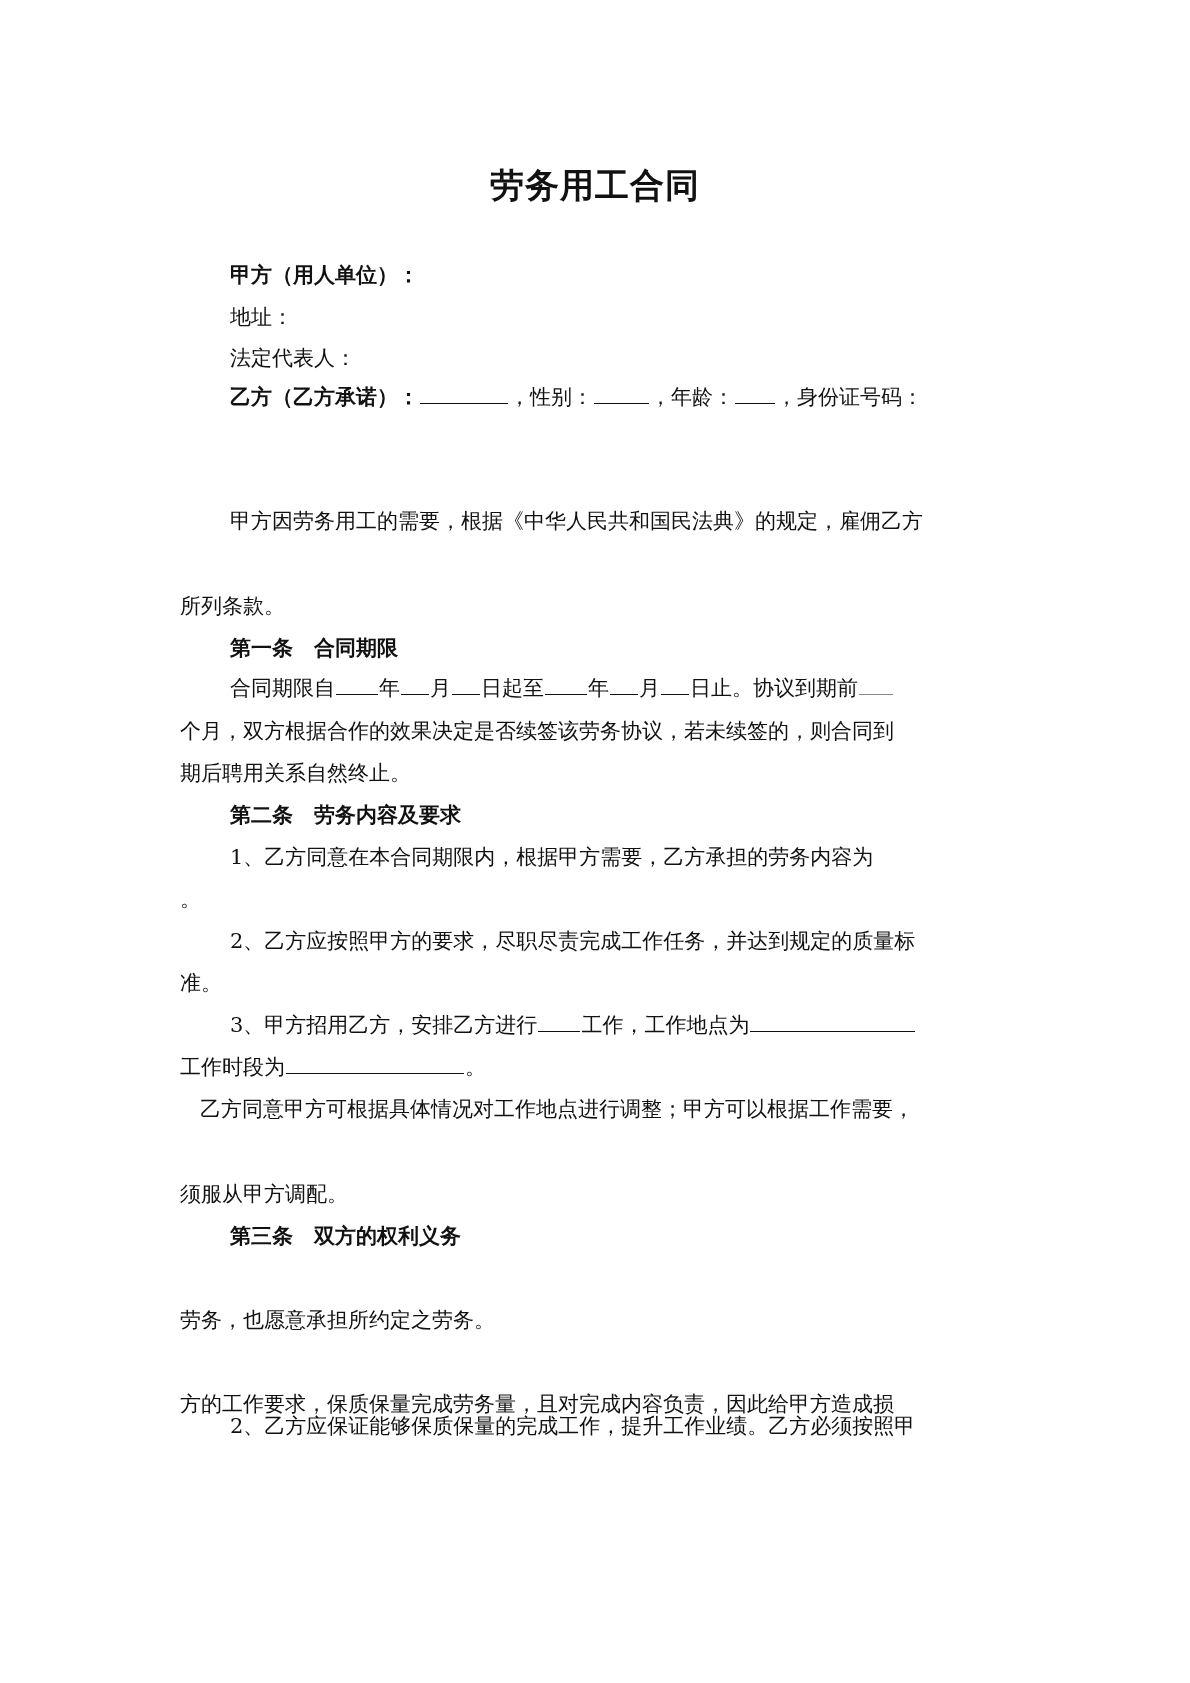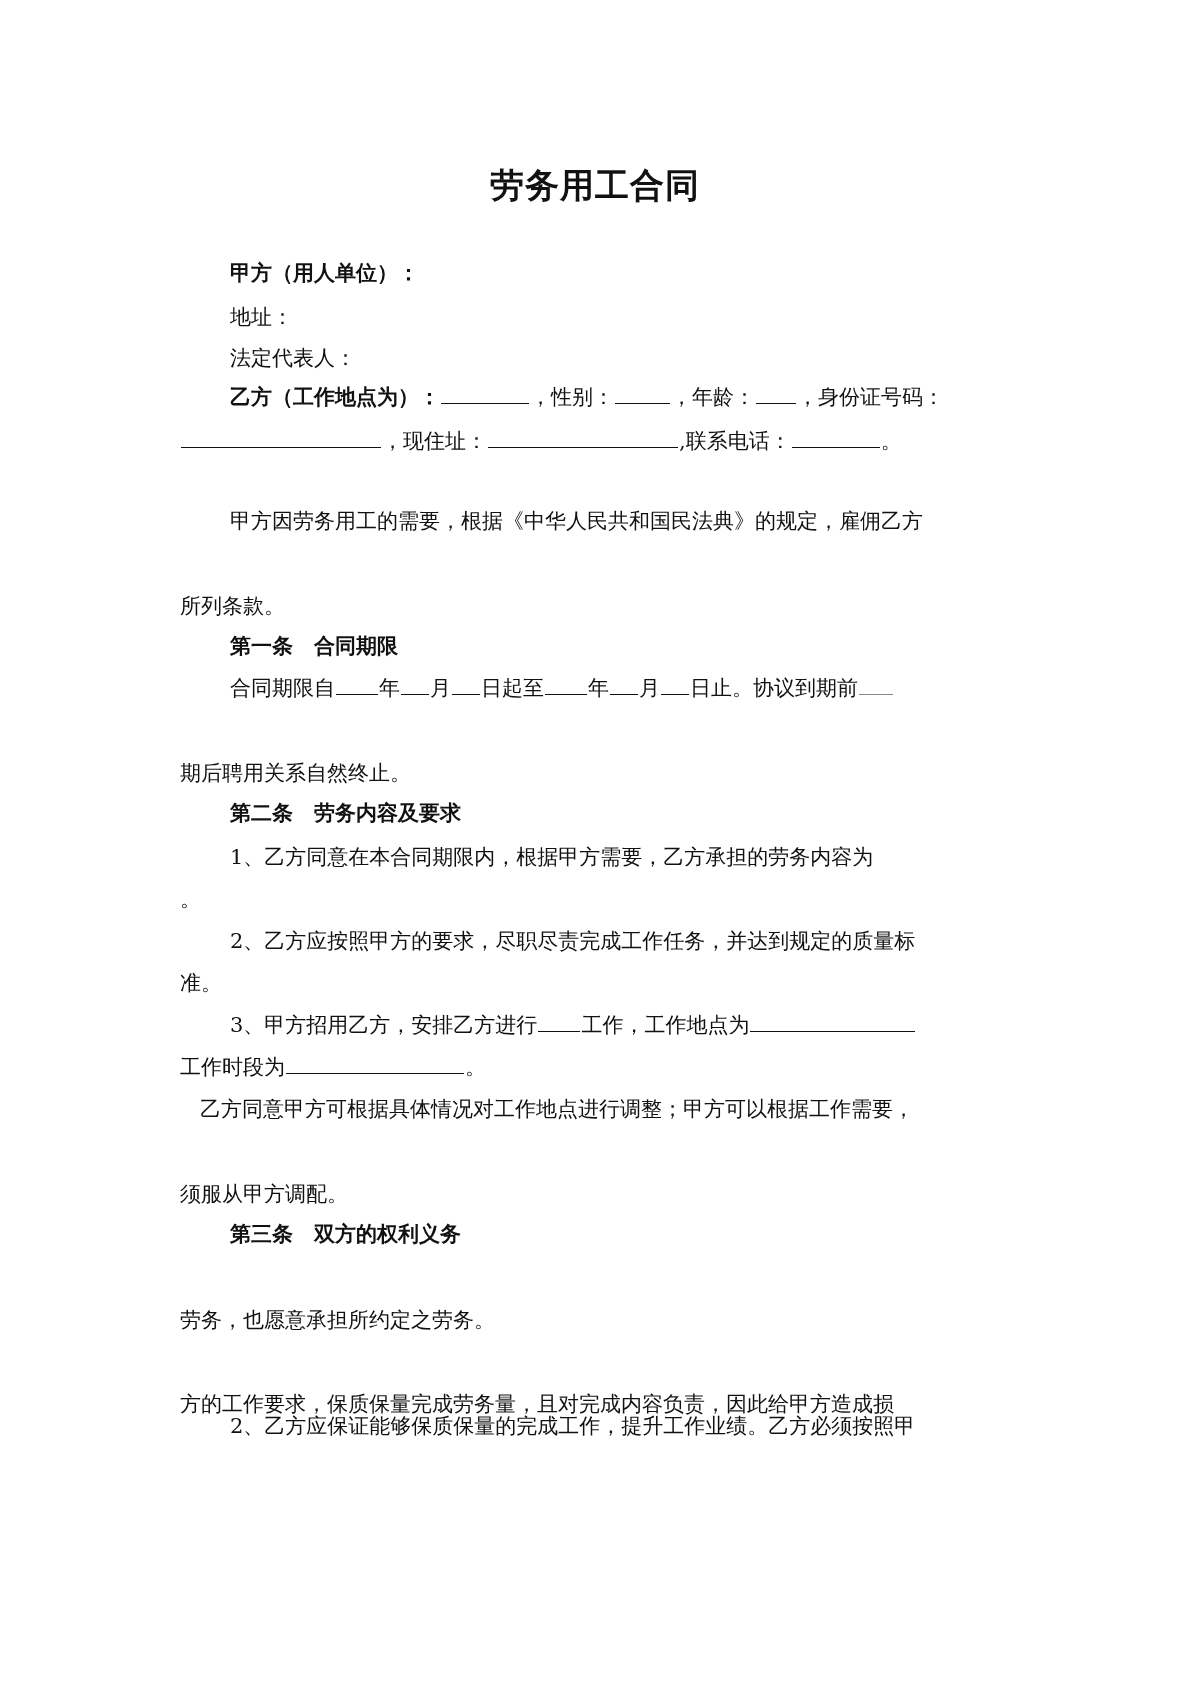--- a/index.html
+++ b/index.html
@@ -3,48 +3,46 @@
   <meta charset="utf-8">
   <style>
     html, body { margin: 0; padding: 0; background: #ffffff; }
     body { width: 1190px; height: 1683px; position: relative; overflow: hidden;
       font-family: "DejaVu Serif", "Liberation Serif", serif; color: #111; }
     .page { position: absolute; left: 0; top: 0; width: 1190px; height: 1683px; background: #fff; }
     .title { position: absolute; top: 163px; left: 0; width: 1190px; text-align: center;
       font-family: "DejaVu Sans", sans-serif; font-weight: bold; font-size: 34px; letter-spacing: 1px; }
     .line { position: absolute; left: 180px; font-size: 21px; white-space: nowrap; line-height: 30px; }
     .ind { left: 230px; }
-    .bold { font-family: Liberation Mono, monospace; font-weight: bold; }
+    .bold { font-family: Liberation Sans, sans-serif; font-weight: bold; }
     .blank { display: inline-block; border-bottom: 1.5px solid #111; height: 20px; vertical-align: baseline; margin: 0 1px; }
   </style>
 </head>
 <body>
 
 <div class="page">
 
   <div class="title">劳务用工合同</div>
 
   <div class="line ind bold" style="top:260px">甲方（用人单位）：</div>
   <div class="line ind" style="top:302px">地址：</div>
   <div class="line ind" style="top:343px">法定代表人：</div>
 
   <div class="line ind" style="top:382px">
-    <span class="bold">乙方（工作地点为）：</span><span class="blank" style="width:88px"></span><span>，性别：</span><span class="blank" style="width:55px"></span><span>，年龄：</span><span class="blank" style="width:40px"></span><span>，身份证号码：</span>
-  </div>
-  <div class="line" style="top:426px">
-    <span class="blank" style="width:200px"></span><span>，现住址：</span><span class="blank" style="width:190px"></span><span>,联系电话：</span><span class="blank" style="width:88px"></span><span>。</span>
+    <span class="bold">乙方（乙方承诺）：</span><span class="blank" style="width:88px"></span><span>，性别：</span><span class="blank" style="width:55px"></span><span>，年龄：</span><span class="blank" style="width:40px"></span><span>，身份证号码：</span>
   </div>
 
   <div class="line ind" style="top:506px">甲方因劳务用工的需要，根据《中华人民共和国民法典》的规定，雇佣乙方</div>
   <div class="line" style="top:591px">所列条款。</div>
 
   <div class="line ind bold" style="top:633px">第一条　合同期限</div>
   <div class="line ind" style="top:673px">
     <span>合同期限自</span><span class="blank" style="width:42px"></span><span>年</span><span class="blank" style="width:28px"></span><span>月</span><span class="blank" style="width:28px"></span><span>日起至</span><span class="blank" style="width:42px"></span><span>年</span><span class="blank" style="width:28px"></span><span>月</span><span class="blank" style="width:28px"></span><span>日止。协议到期前</span><span class="blank" style="width:34px; border-bottom-color:#888"></span>
   </div>
+  <div class="line" style="top:716px">个月，双方根据合作的效果决定是否续签该劳务协议，若未续签的，则合同到</div>
   <div class="line" style="top:758px">期后聘用关系自然终止。</div>
 
   <div class="line ind bold" style="top:800px">第二条　劳务内容及要求</div>
   <div class="line ind" style="top:842px">1、乙方同意在本合同期限内，根据甲方需要，乙方承担的劳务内容为</div>
   <div class="line" style="top:884px">。</div>
   <div class="line ind" style="top:926px">2、乙方应按照甲方的要求，尽职尽责完成工作任务，并达到规定的质量标</div>
   <div class="line" style="top:968px">准。</div>
 
   <div class="line ind" style="top:1010px">
     <span>3、甲方招用乙方，安排乙方进行</span><span class="blank" style="width:42px"></span><span>工作，工作地点为</span><span class="blank" style="width:165px"></span>

